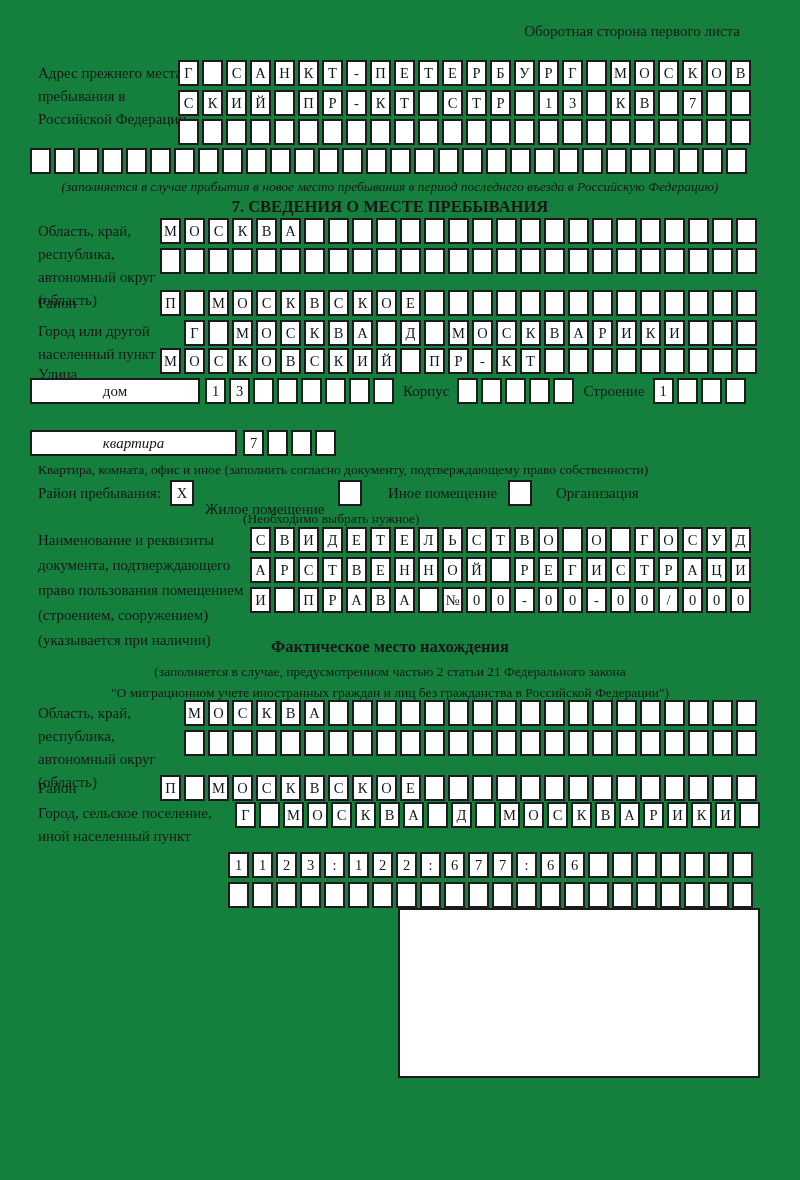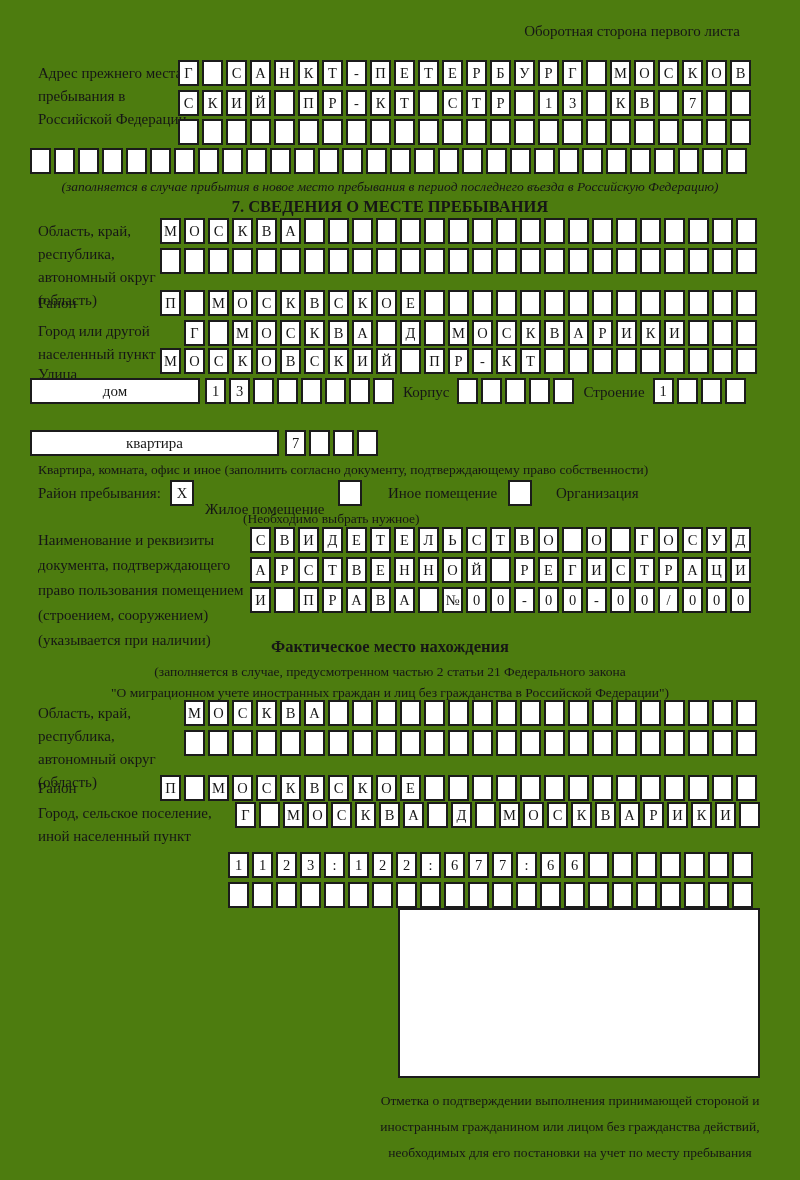--- a/index.html
+++ b/index.html
@@ -1,20 +1,20 @@
 <!DOCTYPE html>
 <html><head>
 <meta charset="utf-8">
 <style>
   * { box-sizing: border-box; }
   html,body { margin:0; padding:0; background:#ffffff; }
   .page {
     position: relative;
     width: 800px; height: 1180px;
-    background:#4d7c0f;
+    background:#15803d;
     color:#161616;
     font-family:"Liberation Serif", serif;
     overflow:hidden;
   }
   .abs { position:absolute; }
   .lbl { font-size:15px; line-height:23px; }
   .small { font-size:13.5px; line-height:20px; }
   .title { font-size:16.5px; font-weight:bold; }
   .center { text-align:center; }
   .right { text-align:right; }
@@ -57,31 +57,31 @@
 
   <div class="abs lbl" style="top:292px; left:38px;">Район</div>
   <div class="abs cellrow" style="top:290px; left:160px;"><span class="cell">П</span><span class="cell"></span><span class="cell">М</span><span class="cell">О</span><span class="cell">С</span><span class="cell">К</span><span class="cell">В</span><span class="cell">С</span><span class="cell">К</span><span class="cell">О</span><span class="cell">Е</span><span class="cell"></span><span class="cell"></span><span class="cell"></span><span class="cell"></span><span class="cell"></span><span class="cell"></span><span class="cell"></span><span class="cell"></span><span class="cell"></span><span class="cell"></span><span class="cell"></span><span class="cell"></span><span class="cell"></span><span class="cell"></span></div>
 
   <div class="abs lbl" style="top:320px; left:38px; width:146px;">Город или другой населенный пункт</div>
   <div class="abs cellrow" style="top:320px; left:184px;"><span class="cell">Г</span><span class="cell"></span><span class="cell">М</span><span class="cell">О</span><span class="cell">С</span><span class="cell">К</span><span class="cell">В</span><span class="cell">А</span><span class="cell"></span><span class="cell">Д</span><span class="cell"></span><span class="cell">М</span><span class="cell">О</span><span class="cell">С</span><span class="cell">К</span><span class="cell">В</span><span class="cell">А</span><span class="cell">Р</span><span class="cell">И</span><span class="cell">К</span><span class="cell">И</span><span class="cell"></span><span class="cell"></span><span class="cell"></span></div>
 
   <div class="abs lbl" style="top:363px; left:38px;">Улица</div>
   <div class="abs cellrow" style="top:348px; left:160px;"><span class="cell">М</span><span class="cell">О</span><span class="cell">С</span><span class="cell">К</span><span class="cell">О</span><span class="cell">В</span><span class="cell">С</span><span class="cell">К</span><span class="cell">И</span><span class="cell">Й</span><span class="cell"></span><span class="cell">П</span><span class="cell">Р</span><span class="cell">-</span><span class="cell">К</span><span class="cell">Т</span><span class="cell"></span><span class="cell"></span><span class="cell"></span><span class="cell"></span><span class="cell"></span><span class="cell"></span><span class="cell"></span><span class="cell"></span><span class="cell"></span></div>
 
-  <div class="abs flexrow" style="top:378px; left:30px;align-items:flex-end;">
+  <div class="abs flexrow" style="top:378px; left:30px;">
     <div class="wide-box" style="width:170px; margin-right:5px;">дом</div>
     <div class="cellrow"><span class="cell">1</span><span class="cell">3</span><span class="cell"></span><span class="cell"></span><span class="cell"></span><span class="cell"></span><span class="cell"></span><span class="cell"></span></div>
     <span class="inl-lbl">Корпус</span>
     <div class="cellrow"><span class="cell"></span><span class="cell"></span><span class="cell"></span><span class="cell"></span><span class="cell"></span></div>
     <span class="inl-lbl">Строение</span>
     <div class="cellrow"><span class="cell">1</span><span class="cell"></span><span class="cell"></span><span class="cell"></span></div>
   </div>
 
   <div class="abs flexrow" style="top:430px; left:30px;">
-    <div class="wide-box" style="width:249px; margin-right:6px;">квартира</div>
+    <div class="wide-box" style="width:207px; margin-right:6px;font-style:italic;">квартира</div>
     <div class="cellrow"><span class="cell">7</span><span class="cell"></span><span class="cell"></span><span class="cell"></span></div>
   </div>
   <div class="abs small" style="top:460px; left:38px; width:720px;">Квартира, комната, офис и иное (заполнить согласно документу, подтверждающему право собственности)</div>
 
   <div class="abs lbl" style="top:482px; left:38px;">Район пребывания:</div>
   <div class="abs cellrow" style="top:480px; left:170px;"><span class="cell cb">X</span></div>
   <div class="abs lbl" style="top:482px; left:205px;margin-top:16px;">Жилое помещение</div>
   <div class="abs cellrow" style="top:480px; left:338px;"><span class="cell cb"></span></div>
   <div class="abs lbl" style="top:482px; left:388px;">Иное помещение</div>
   <div class="abs cellrow" style="top:480px; left:508px;"><span class="cell cb"></span></div>
@@ -104,15 +104,14 @@
   <div class="abs lbl" style="top:777px; left:38px;">Район</div>
   <div class="abs cellrow" style="top:775px; left:160px;"><span class="cell">П</span><span class="cell"></span><span class="cell">М</span><span class="cell">О</span><span class="cell">С</span><span class="cell">К</span><span class="cell">В</span><span class="cell">С</span><span class="cell">К</span><span class="cell">О</span><span class="cell">Е</span><span class="cell"></span><span class="cell"></span><span class="cell"></span><span class="cell"></span><span class="cell"></span><span class="cell"></span><span class="cell"></span><span class="cell"></span><span class="cell"></span><span class="cell"></span><span class="cell"></span><span class="cell"></span><span class="cell"></span><span class="cell"></span></div>
 
   <div class="abs lbl" style="top:802px; left:38px; width:200px;">Город, сельское поселение, иной населенный пункт</div>
   <div class="abs cellrow" style="top:802px; left:235px;"><span class="cell">Г</span><span class="cell"></span><span class="cell">М</span><span class="cell">О</span><span class="cell">С</span><span class="cell">К</span><span class="cell">В</span><span class="cell">А</span><span class="cell"></span><span class="cell">Д</span><span class="cell"></span><span class="cell">М</span><span class="cell">О</span><span class="cell">С</span><span class="cell">К</span><span class="cell">В</span><span class="cell">А</span><span class="cell">Р</span><span class="cell">И</span><span class="cell">К</span><span class="cell">И</span><span class="cell"></span></div>
 
   <div class="abs cellrow" style="top:852px; left:228px;"><span class="cell">1</span><span class="cell">1</span><span class="cell">2</span><span class="cell">3</span><span class="cell">:</span><span class="cell">1</span><span class="cell">2</span><span class="cell">2</span><span class="cell">:</span><span class="cell">6</span><span class="cell">7</span><span class="cell">7</span><span class="cell">:</span><span class="cell">6</span><span class="cell">6</span><span class="cell"></span><span class="cell"></span><span class="cell"></span><span class="cell"></span><span class="cell"></span><span class="cell"></span><span class="cell"></span></div>
   <div class="abs cellrow" style="top:882px; left:228px;"><span class="cell"></span><span class="cell"></span><span class="cell"></span><span class="cell"></span><span class="cell"></span><span class="cell"></span><span class="cell"></span><span class="cell"></span><span class="cell"></span><span class="cell"></span><span class="cell"></span><span class="cell"></span><span class="cell"></span><span class="cell"></span><span class="cell"></span><span class="cell"></span><span class="cell"></span><span class="cell"></span><span class="cell"></span><span class="cell"></span><span class="cell"></span><span class="cell"></span></div>
 
   <div class="abs stamp-box" style="top:908px; left:398px; width:362px; height:170px;"></div>
-  <div class="abs small center" style="top:1088px; left:350px; width:440px; line-height:26px;">Отметка о подтверждении выполнения принимающей стороной и иностранным гражданином или лицом без гражданства действий, необходимых для его постановки на учет по месту пребывания</div>
 
 </div>
 
 </body></html>

